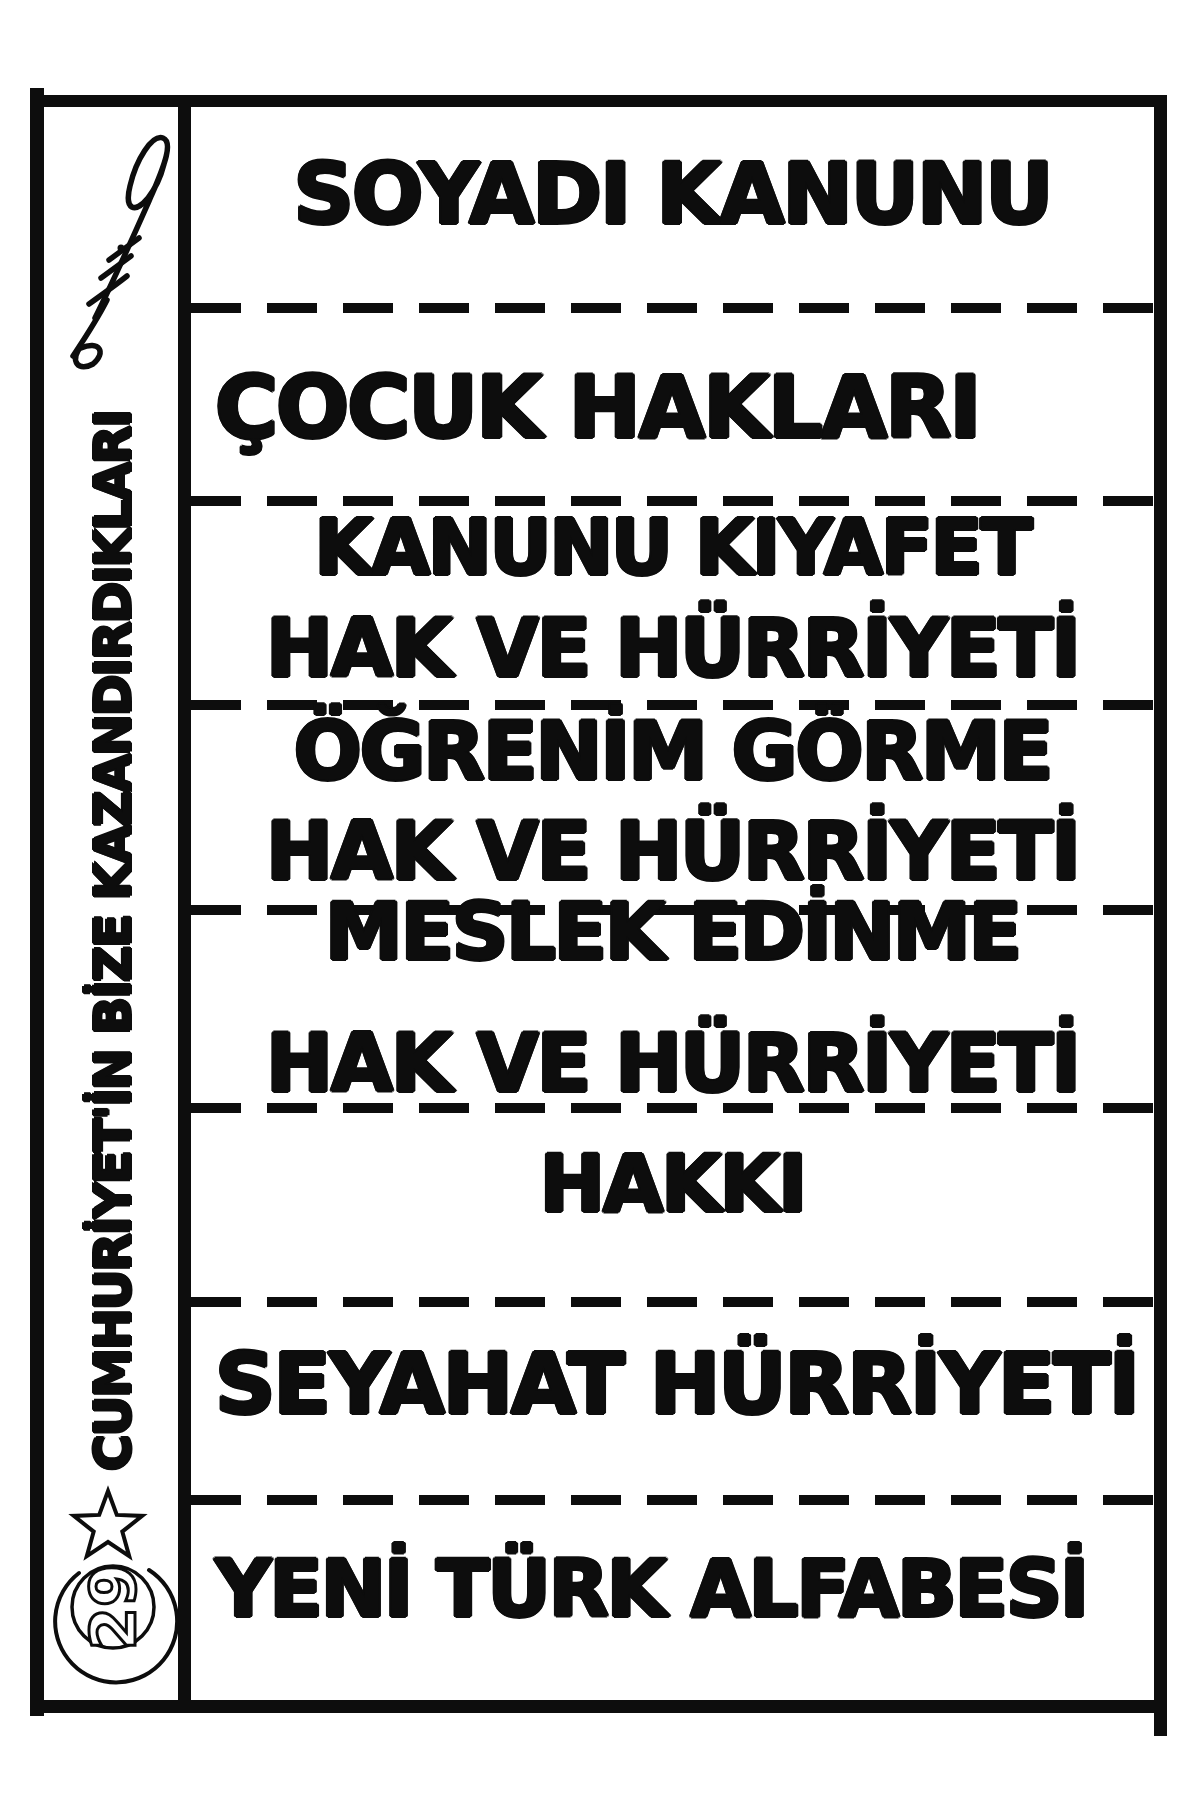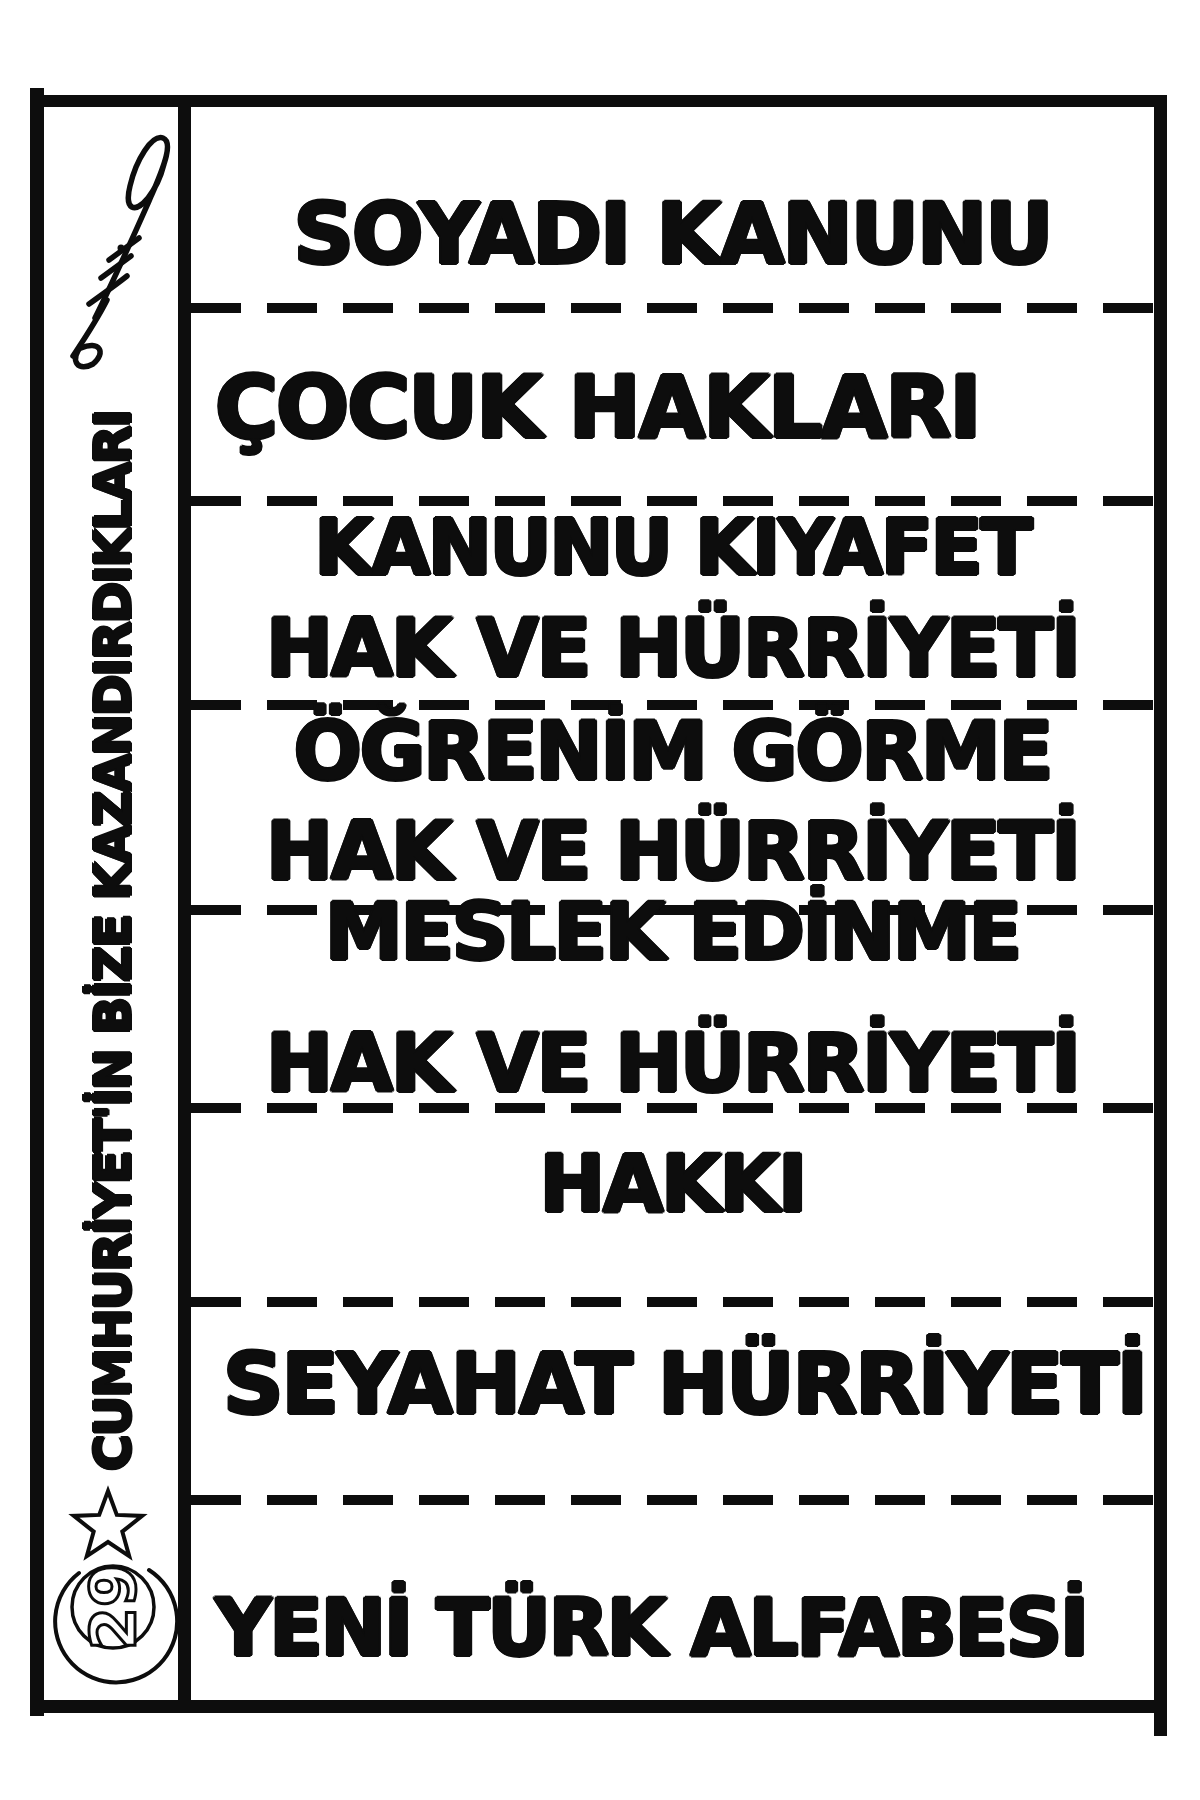--- a/index.html
+++ b/index.html
@@ -23,32 +23,32 @@
   .line{
     position:absolute; left:191px; width:963px; white-space:nowrap;
     font-weight:bold; color:#0d0d0d; line-height:1.05; letter-spacing:-2px;
     text-shadow:
       2px 0 0 #0d0d0d, -2px 0 0 #0d0d0d, 0 2px 0 #0d0d0d, 0 -2px 0 #0d0d0d,
       1.4px 1.4px 0 #0d0d0d, -1.4px 1.4px 0 #0d0d0d,
       1.4px -1.4px 0 #0d0d0d, -1.4px -1.4px 0 #0d0d0d;
   }
   .center{text-align:center;}
   .leftal{text-align:left; padding-left:24px; box-sizing:border-box;}
-  .ln1 {top:150px; font-size:84px;margin-top:40px;}
+  .ln1 {top:150px; font-size:84px;}
   .ln2 {top:362px; font-size:86px;}
   .ln3 {top:508px; font-size:76px;}
   .ln4 {top:607px; font-size:80px;}
   .ln5 {top:710px; font-size:80px;}
   .ln6 {top:810px; font-size:80px;}
   .ln7 {top:892px; font-size:78px;}
   .ln8 {top:1022px; font-size:80px;}
   .ln9 {top:1109px; font-size:82px;}
   .ln10{top:1144px; font-size:78px;}
-  .ln11{top:1340px; font-size:84px;text-align:center;}
-  .ln12{top:1588px; font-size:78px;}
+  .ln11{top:1340px; font-size:84px;}
+  .ln12{top:1549px; font-size:78px;}
   
   .vtitle{
     position:absolute; left:48px; top:395px; width:1092px; height:130px;
     transform-origin:0 0; transform:rotate(-90deg) translateX(-1092px);
     display:flex; align-items:center; justify-content:center;
     font-weight:bold; font-size:50px; letter-spacing:-2px; white-space:nowrap;
     color:#0d0d0d; line-height:1;
     text-shadow:
       1.6px 0 0 #0d0d0d, -1.6px 0 0 #0d0d0d, 0 1.6px 0 #0d0d0d, 0 -1.6px 0 #0d0d0d,
       1.1px 1.1px 0 #0d0d0d, -1.1px -1.1px 0 #0d0d0d;

